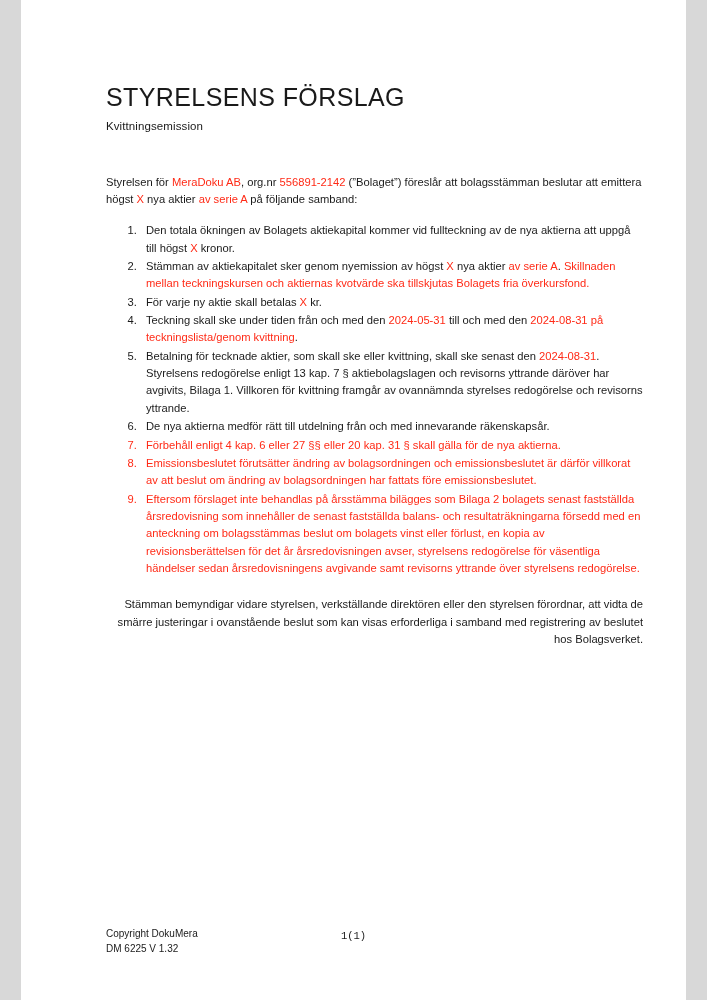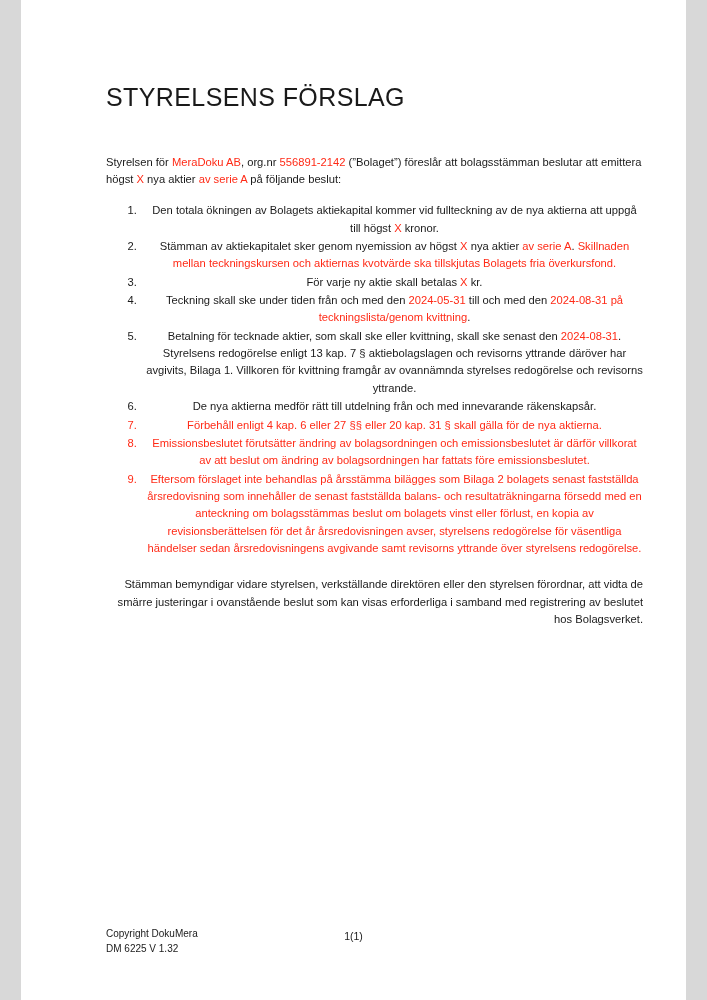--- a/index.html
+++ b/index.html
@@ -51,21 +51,20 @@
   .red {
     color: #ff2a16;
     margin-top: 46px;
   }
   ol.clauses {
     margin: 14px 0 0 0;
     padding-left: 34px;
     font-size: 11.2px;
     line-height: 1.55;
     color: #1a1a1a;
-    text-align: center;
   }
   ol.clauses > li {
     padding-left: 6px;
     margin-bottom: 1px;
   }
   li.red-item {
     color: #ff2a16;
   }
   .closing {
     font-size: 11.2px;
@@ -84,32 +83,34 @@
     color: #1a1a1a;
   }
   .footer-center {
     position: absolute;
     left: 0;
     right: 0;
     bottom: 58px;
     text-align: center;
     font-size: 10.5px;
     color: #1a1a1a;
+    font-family: Liberation Mono, monospace;
   }
 </style>
 </head>
 <body>
 
 <div class="page">
   <div class="content">
 
     <h1 class="doc-title">STYRELSENS FÖRSLAG</h1>
+    <div class="doc-subtitle">Kvittningsemission</div>
 
     <p class="intro">
-      <span>Styrelsen för </span><span class="red">MeraDoku AB</span><span>, org.nr </span><span class="red">556891-2142</span><span> (”Bolaget”) föreslår att bolagsstämman beslutar att emittera högst </span><span class="red">X</span><span> nya aktier </span><span class="red">av serie A</span><span> på följande beslut:</span>
+      <span>Styrelsen för </span><span class="red">MeraDoku AB</span><span>, org.nr </span><span class="red">556891-2142</span><span> (”Bolaget”) föreslår att bolagsstämman beslutar att emittera högst </span><span class="red">X</span><span> nya aktier </span><span class="red">av serie A</span><span> på följande samband:</span>
     </p>
 
     <ol class="clauses">
         <li><span>Den totala ökningen av Bolagets aktiekapital kommer vid fullteckning av de nya aktierna att uppgå till högst </span><span class="red">X</span><span> kronor.</span></li>
         <li><span>Stämman av aktiekapitalet sker genom nyemission av högst </span><span class="red">X</span><span> nya aktier </span><span class="red">av serie A</span><span>. </span><span class="red">Skillnaden mellan teckningskursen och aktiernas kvotvärde ska tillskjutas Bolagets fria överkursfond.</span></li>
         <li><span>För varje ny aktie skall betalas </span><span class="red">X</span><span> kr.</span></li>
         <li><span>Teckning skall ske under tiden från och med den </span><span class="red">2024-05-31</span><span> till och med den </span><span class="red">2024-08-31</span><span> </span><span class="red">på teckningslista/genom kvittning</span><span>.</span></li>
         <li><span>Betalning för tecknade aktier, som skall ske eller kvittning, skall ske senast den </span><span class="red">2024-08-31</span><span>. Styrelsens redogörelse enligt 13 kap. 7 § aktiebolagslagen och revisorns yttrande däröver har avgivits, Bilaga 1. Villkoren för kvittning framgår av ovannämnda styrelses redogörelse och revisorns yttrande.</span></li>
         <li><span>De nya aktierna medför rätt till utdelning från och med innevarande räkenskapsår.</span></li>
         <li class="red-item"><span class="red">Förbehåll enligt 4 kap. 6 eller 27 §§ eller 20 kap. 31 § skall gälla för de nya aktierna.</span></li>

